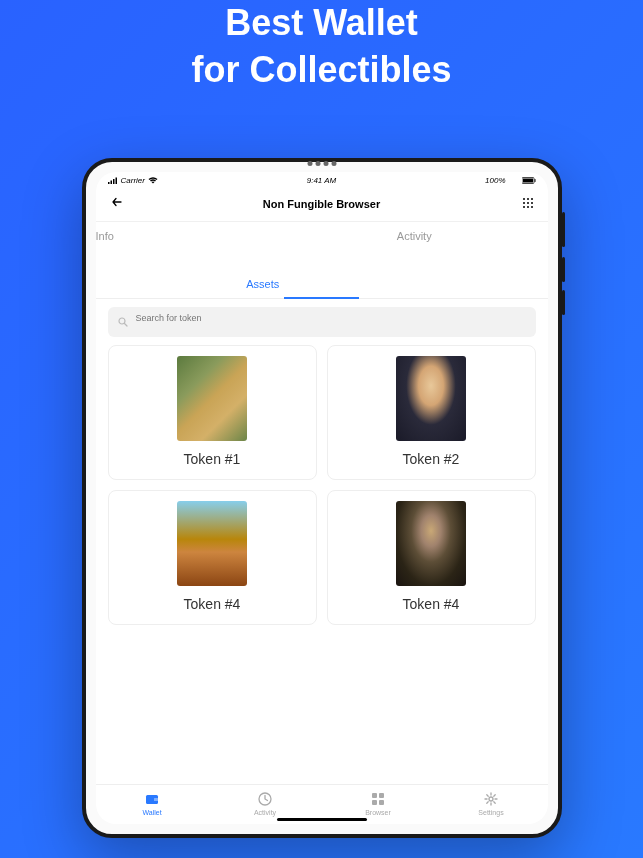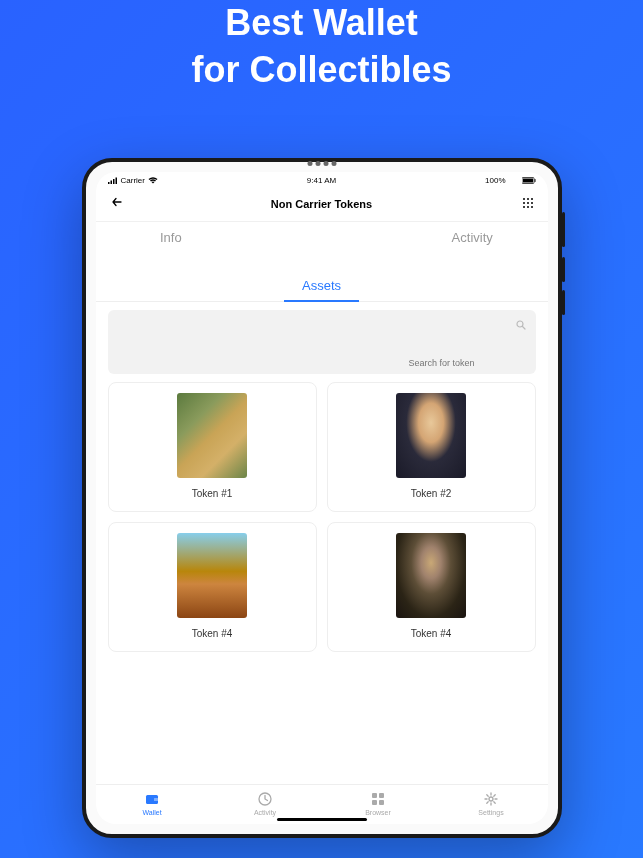--- a/index.html
+++ b/index.html
@@ -67,20 +67,21 @@
       flex-direction: column;
     }
     .status-bar {
       display: flex;
       justify-content: space-between;
       align-items: center;
       padding: 4px 12px 2px;
       font-size: 8px;
       font-weight: 500;
       color: #000;
+      font-style: italic;
     }
     .status-left { display: flex; align-items: center; gap: 3px; }
     .status-center { position: absolute; left: 50%; transform: translateX(-50%); }
     .status-right { display: flex; align-items: center; gap: 16px; }
     .signal-icon, .wifi-icon, .battery-icon { display: inline-flex; }
     .nav-header {
       display: flex;
       align-items: center;
       justify-content: space-between;
       padding: 8px 14px;
@@ -88,23 +89,23 @@
     }
     .nav-header .back { width: 20px; }
     .nav-header .title { font-size: 11px; font-weight: 600; }
     .nav-header .grid-btn { width: 20px; text-align: right; }
     .tabs {
       display: flex;
       border-bottom: 1px solid #eee;
     }
     .tab {
       flex: 1;
-      text-align: center;
+      text-align: left;
       padding: 8px 0;
-      font-size: 13px;
+      font-size: 11px;
       color: #999;
       cursor: pointer;
       position: relative;
     }
     .tab.active {
       color: #2979ff;
       font-weight: 500;
       margin-top: 48px;
     }
     .tab.active::after {
@@ -114,24 +115,23 @@
       left: 25%;
       right: 25%;
       height: 2px;
       background: #2979ff;
     }
     .search-wrap { padding: 8px 12px; }
     .search-box {
       background: #f2f2f2;
       border-radius: 6px;
       display: flex;
-      align-items: flex-end;
+      align-items: flex-start;
       padding: 6px 10px;
-      gap: 24px;
-      flex-direction: column;
+      gap: 8px;
     }
     .search-box input {
       border: none;
       background: transparent;
       font-size: 9px;
       color: #999;
       outline: none;
       flex: 1;
     }
     .grid-content {
@@ -150,21 +150,21 @@
       flex-direction: column;
       align-items: center;
       cursor: pointer;
     }
     .token-img {
       width: 70px;
       height: 85px;
       border-radius: 3px;
       margin-bottom: 10px;
     }
-    .token-label { font-size: 10px; color: #333; }
+    .token-label { font-size: 14px; color: #333; }
     .bottom-nav {
       display: flex;
       border-top: 1px solid #eee;
       padding: 6px 0 8px;
     }
     .nav-item {
       flex: 1;
       display: flex;
       flex-direction: column;
       align-items: center;
@@ -240,21 +240,21 @@
         </span>
       </div>
     </div>
 
     <div class="nav-header">
       <div class="back">
         <svg width="14" height="14" viewBox="0 0 14 14">
             <path d="M11 7 L3 7 M6 3.5 L3 7 L6 10.5" stroke="#000" stroke-width="1.3" fill="none" stroke-linecap="round" stroke-linejoin="round"></path>
           </svg>
       </div>
-      <div class="title">Non Carrier Tokens</div>
+      <div class="title">Non Fungible Browser</div>
       <div class="grid-btn">
         <svg width="12" height="12" viewBox="0 0 12 12">
             <circle cx="2" cy="2" r="1" fill="#000"></circle>
             <circle cx="6" cy="2" r="1" fill="#000"></circle>
             <circle cx="10" cy="2" r="1" fill="#000"></circle>
             <circle cx="2" cy="6" r="1" fill="#000"></circle>
             <circle cx="6" cy="6" r="1" fill="#000"></circle>
             <circle cx="10" cy="6" r="1" fill="#000"></circle>
             <circle cx="2" cy="10" r="1" fill="#000"></circle>
             <circle cx="6" cy="10" r="1" fill="#000"></circle>

